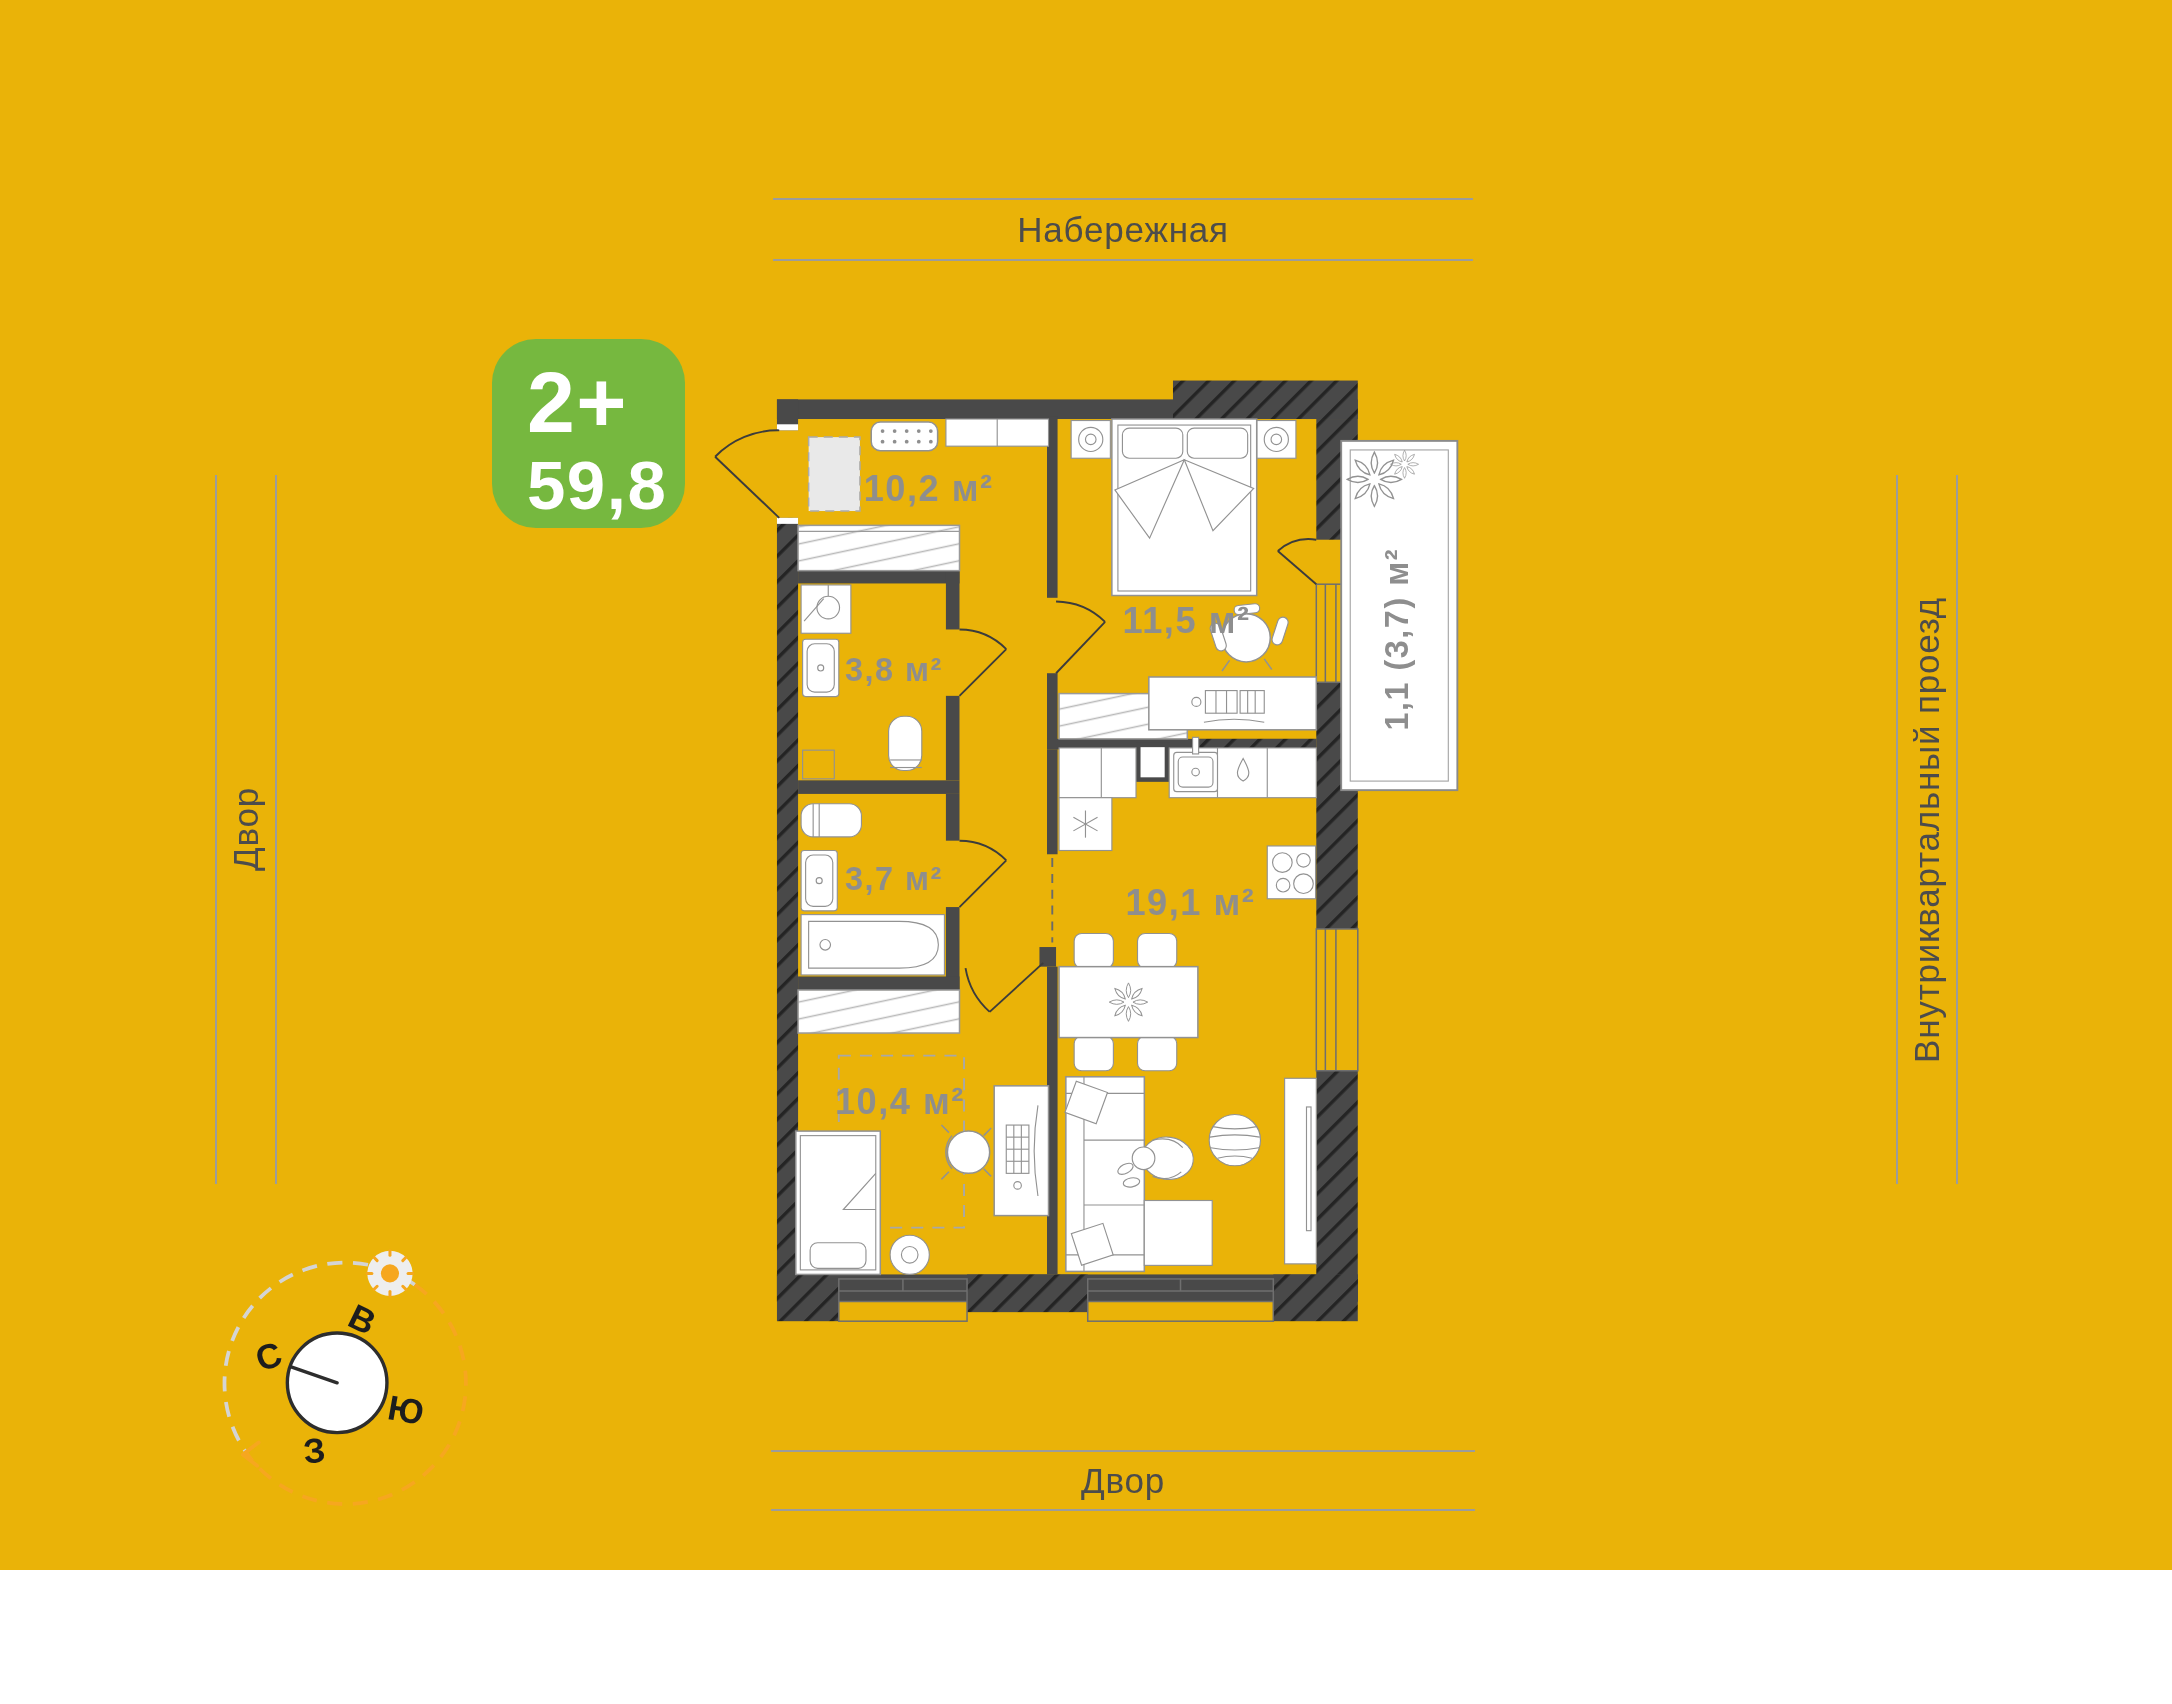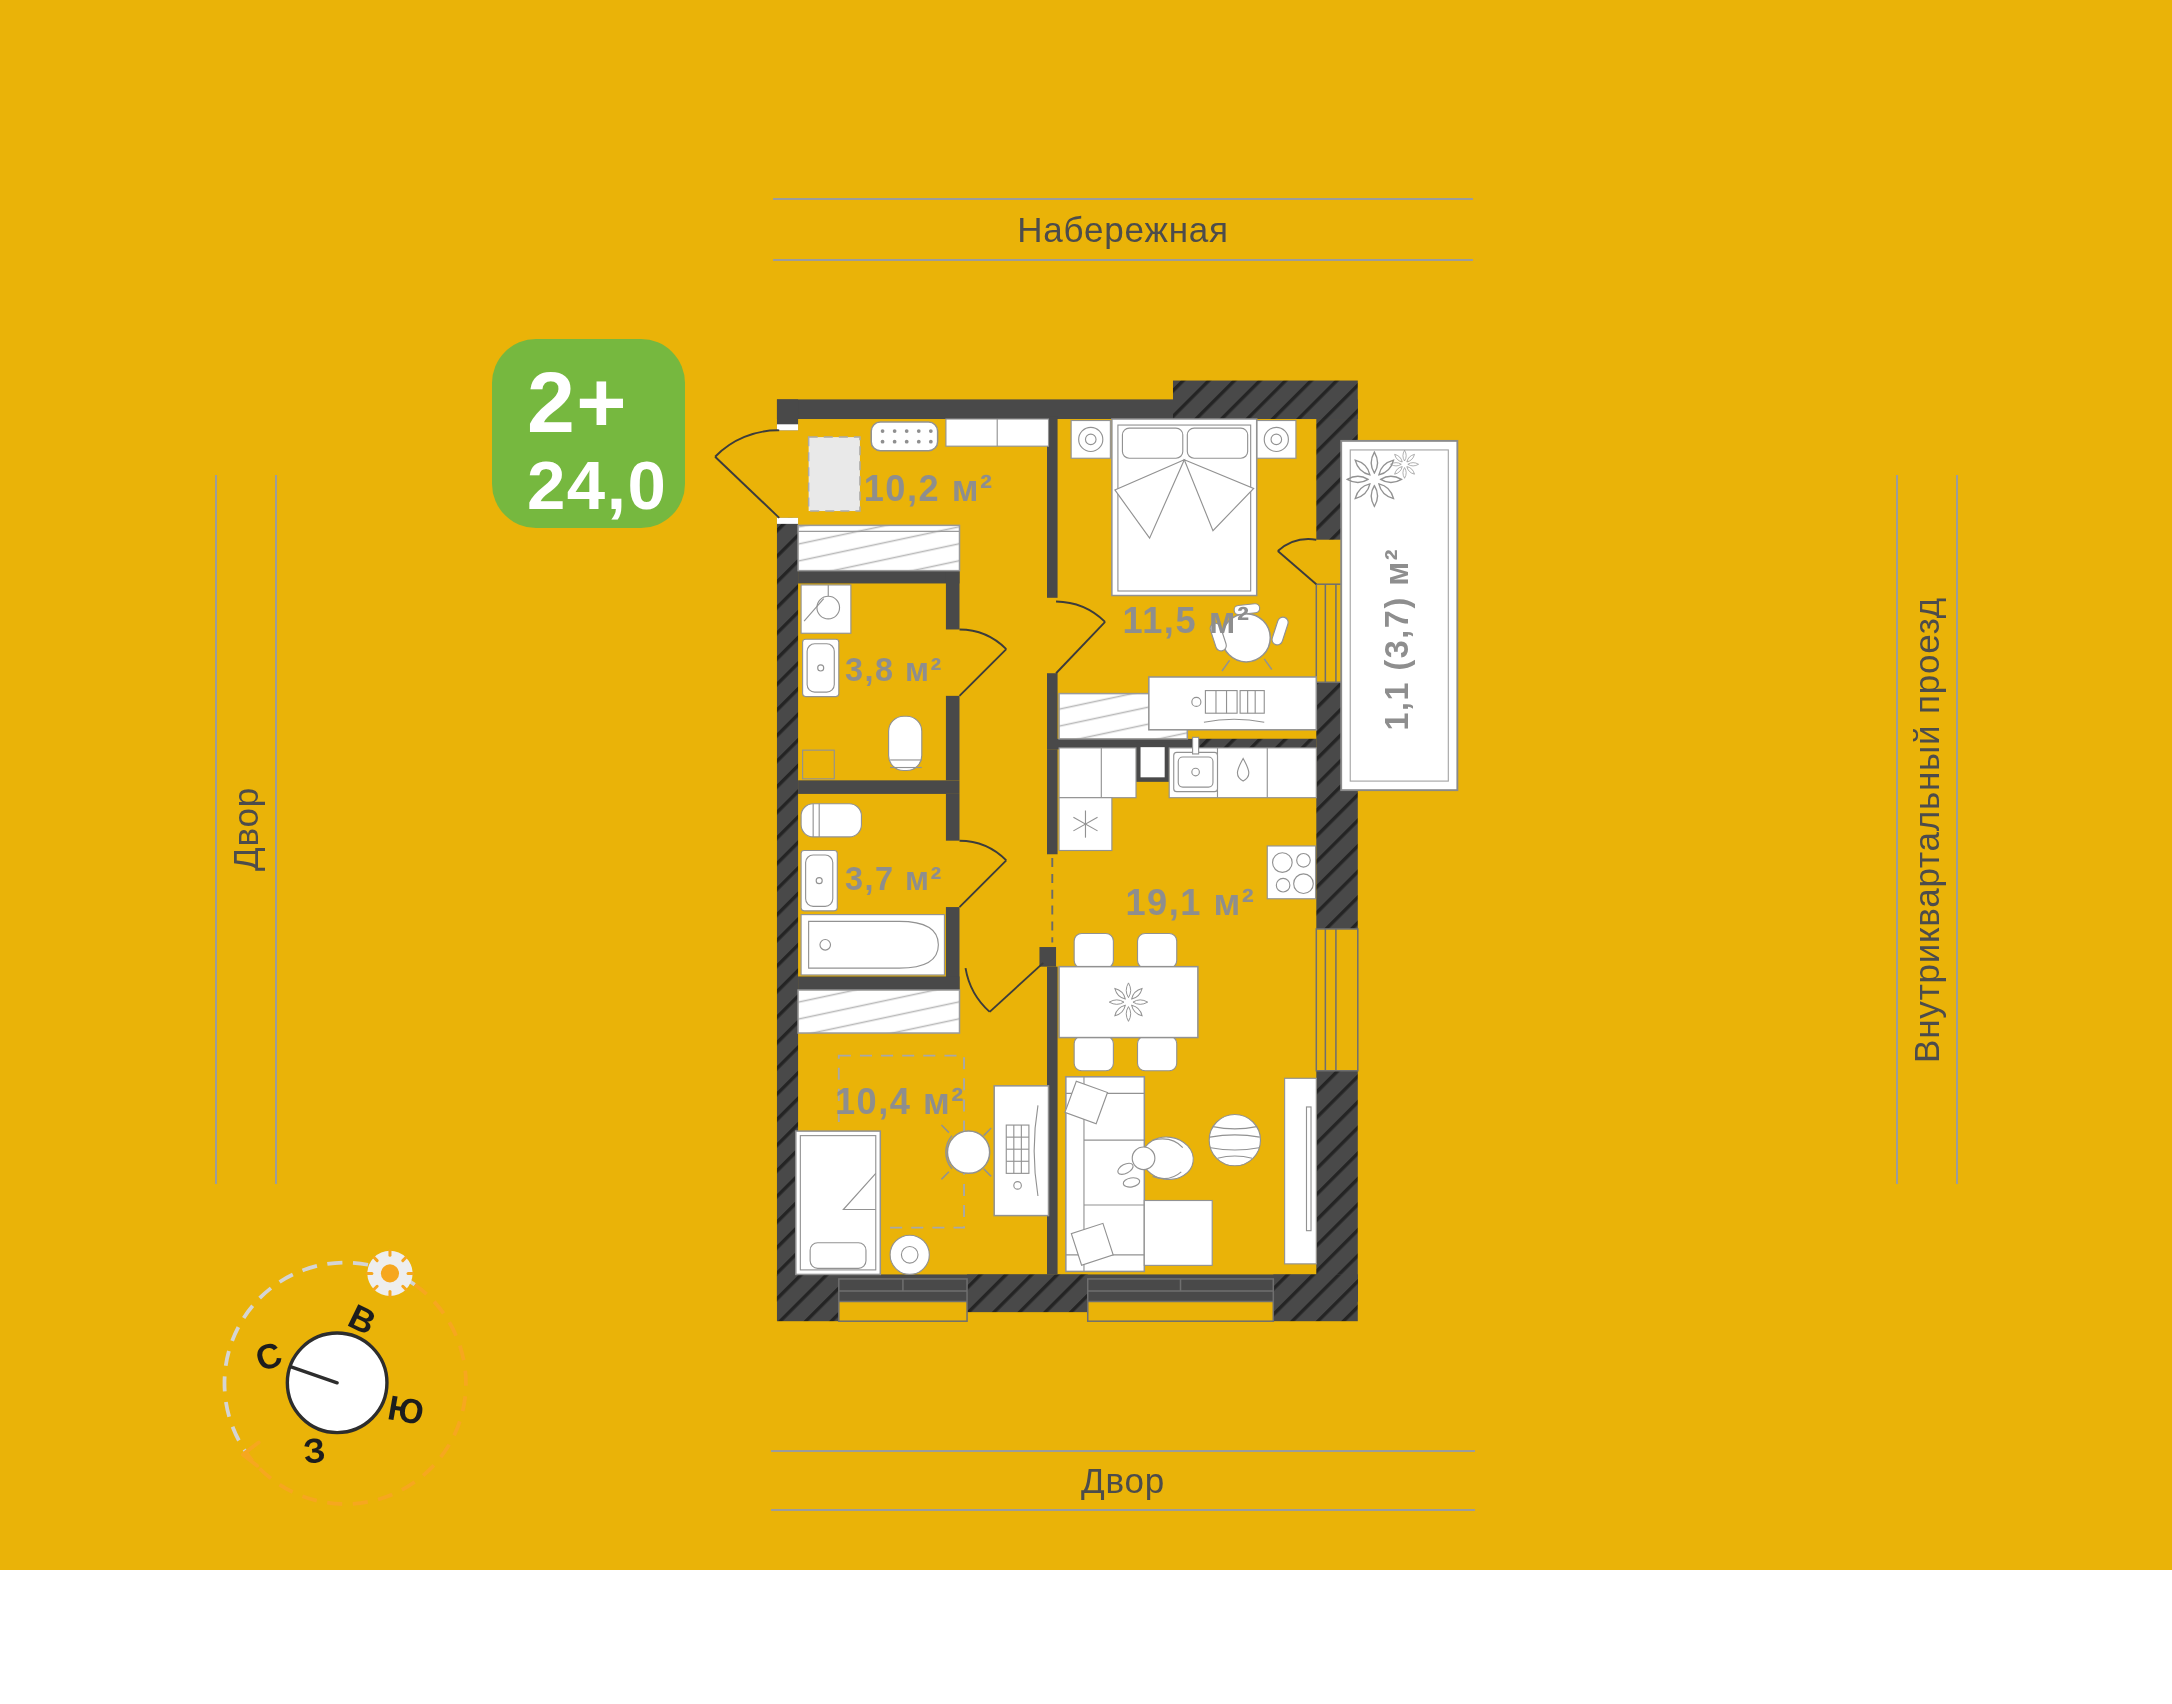--- a/index.html
+++ b/index.html
@@ -47,21 +47,21 @@
   </div>
   <div class="street v" id="street-left">
     <span>Двор</span>
   </div>
   <div class="street v" id="street-right">
     <span>Внутриквартальный проезд</span>
   </div>
 
   <div id="badge">
     <div class="t1">2+</div>
-    <div class="t2">24,0</div>
+    <div class="t2">59,8</div>
   </div>
 
   <svg style="left:709px;top:373px;" width="762" height="958" viewBox="940 495 1010 1270">
     <defs>
       <pattern id="hw" width="24" height="24" patternUnits="userSpaceOnUse" patternTransform="rotate(45)">
         <rect width="24" height="24" fill="#494949"></rect>
         <line x1="2" y1="0" x2="2" y2="24" stroke="#242424" stroke-width="5"></line>
       </pattern>
       <pattern id="hc" width="22" height="22" patternUnits="userSpaceOnUse" patternTransform="rotate(78)">
         <rect width="22" height="22" fill="#ffffff"></rect>

